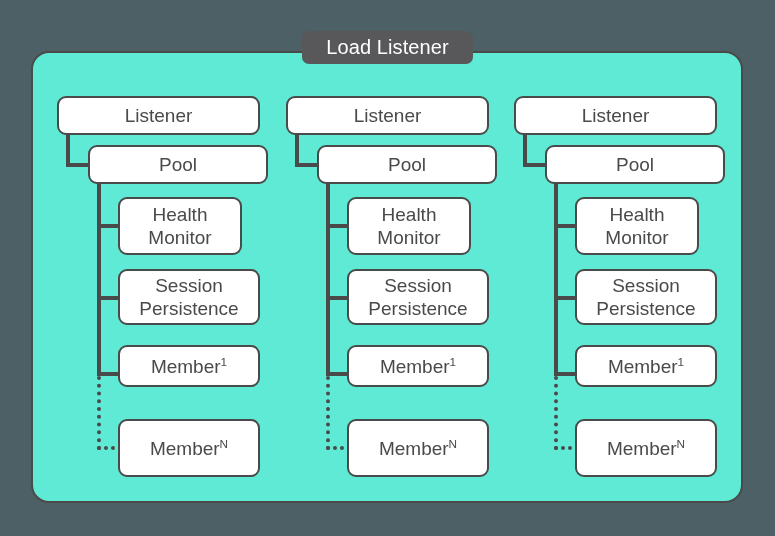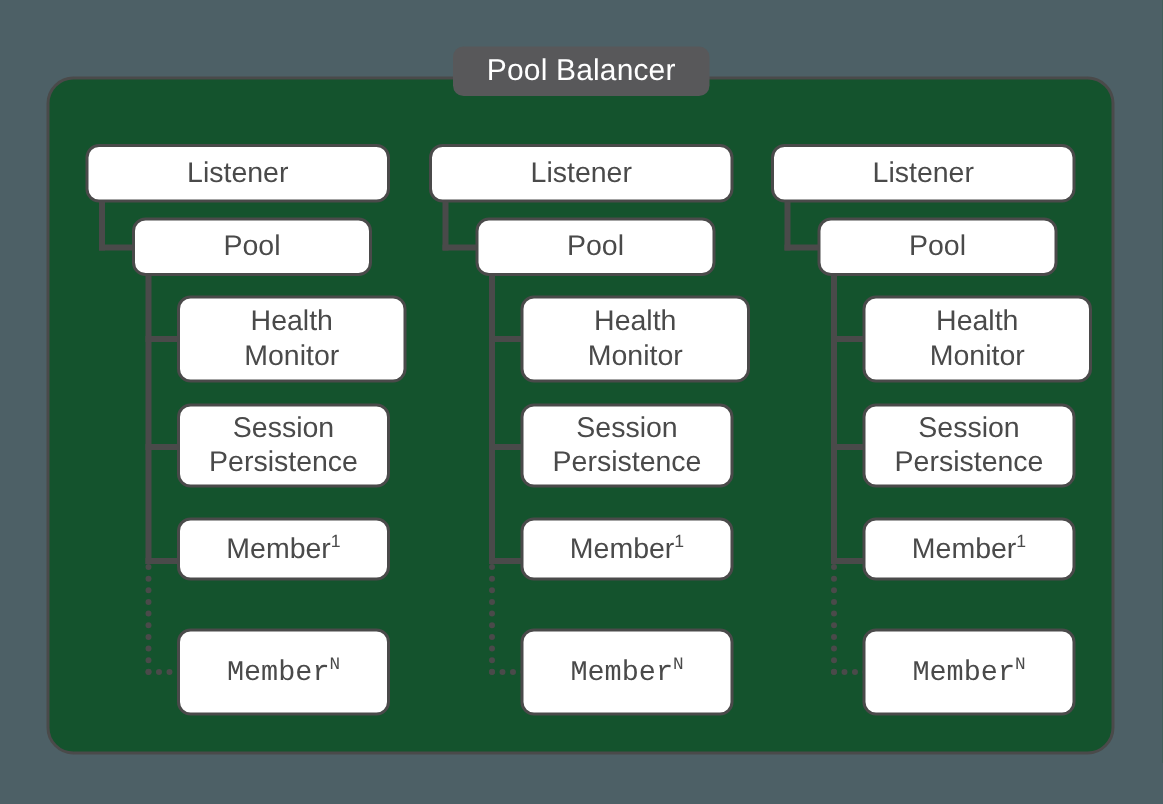--- a/index.html
+++ b/index.html
@@ -16,21 +16,21 @@
     overflow: hidden;
   }
   
   #lb-container {
     position: absolute;
     left: 31px;
     top: 51px;
     width: 712px;
     height: 452px;
     box-sizing: border-box;
-    background: #14532d;
+    background: #5eead4;
     border: 2px solid #4a4a4a;
     border-radius: 18px;
   }
   
   #lb-badge {
     position: absolute;
     left: 302px;
     top: 31px;
     width: 171px;
     height: 33px;
@@ -67,25 +67,25 @@
     z-index: 2;
   }
   .node .lbl { display: block; }
   .node sup {
     font-size: 0.62em;
     vertical-align: super;
     line-height: 0;
   }
   
   .n-listener { left: 0px;  top: 43px;  width: 203px; height: 39px; }
-  .n-pool     { left: 31px; top: 92px;  width: 160px; height: 39px; }
-  .n-health   { left: 61px; top: 144px; width: 153px; height: 58px; }
+  .n-pool     { left: 31px; top: 92px;  width: 180px; height: 39px; }
+  .n-health   { left: 61px; top: 144px; width: 124px; height: 58px; }
   .n-session  { left: 61px; top: 216px; width: 142px; height: 56px; }
   .n-member1  { left: 61px; top: 292px; width: 142px; height: 42px; }
-  .n-membern  { left: 61px; top: 366px; width: 142px; height: 58px; font-family: Liberation Mono, monospace; }
+  .n-membern  { left: 61px; top: 366px; width: 142px; height: 58px; }
 
   
   .conn {
     position: absolute;
     background: #4a4a4a;
     z-index: 1;
   }
   
   .c-lp-v { left: 9px;  top: 80px;  width: 4px;  height: 34px; }
   .c-lp-h { left: 9px;  top: 110px; width: 26px; height: 4px; }
@@ -219,15 +219,15 @@
       <div class="node n-member1">
         <span><span>Member</span><sup>1</sup></span>
       </div>
       <div class="node n-membern">
         <span><span>Member</span><sup>N</sup></span>
       </div>
     </div>
 
   </div>
 
-  <div id="lb-badge">Pool Balancer</div>
+  <div id="lb-badge">Load Listener</div>
 
 </div>
 
 </body></html>

